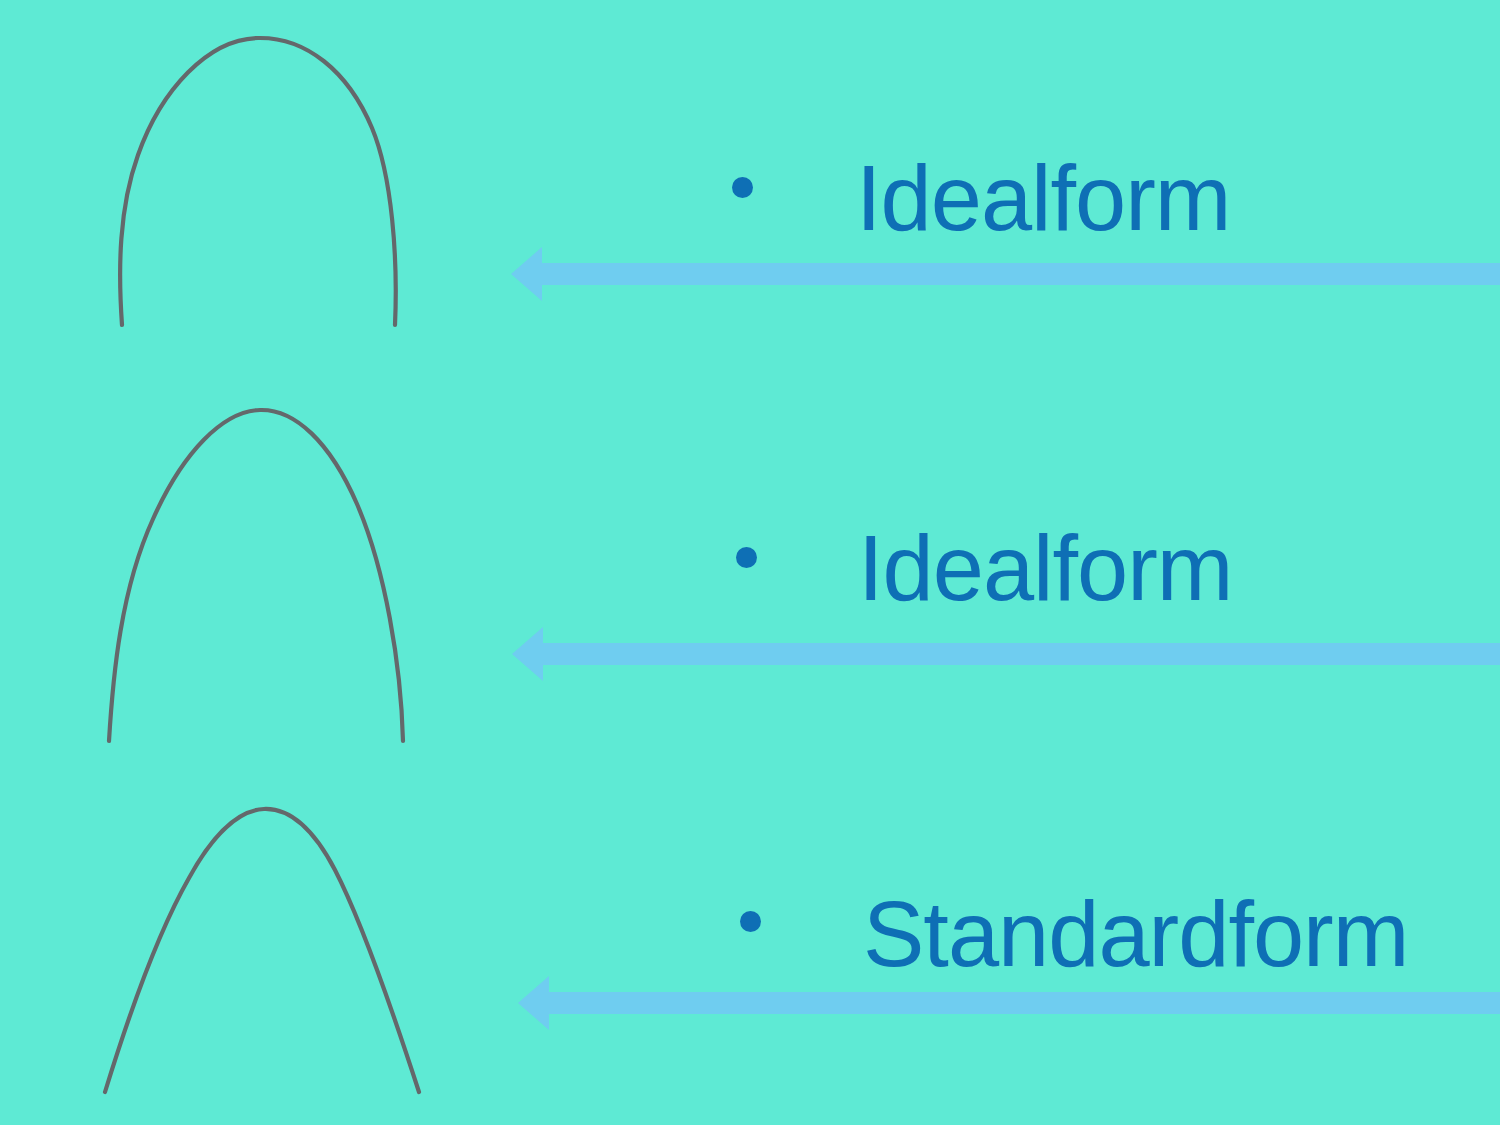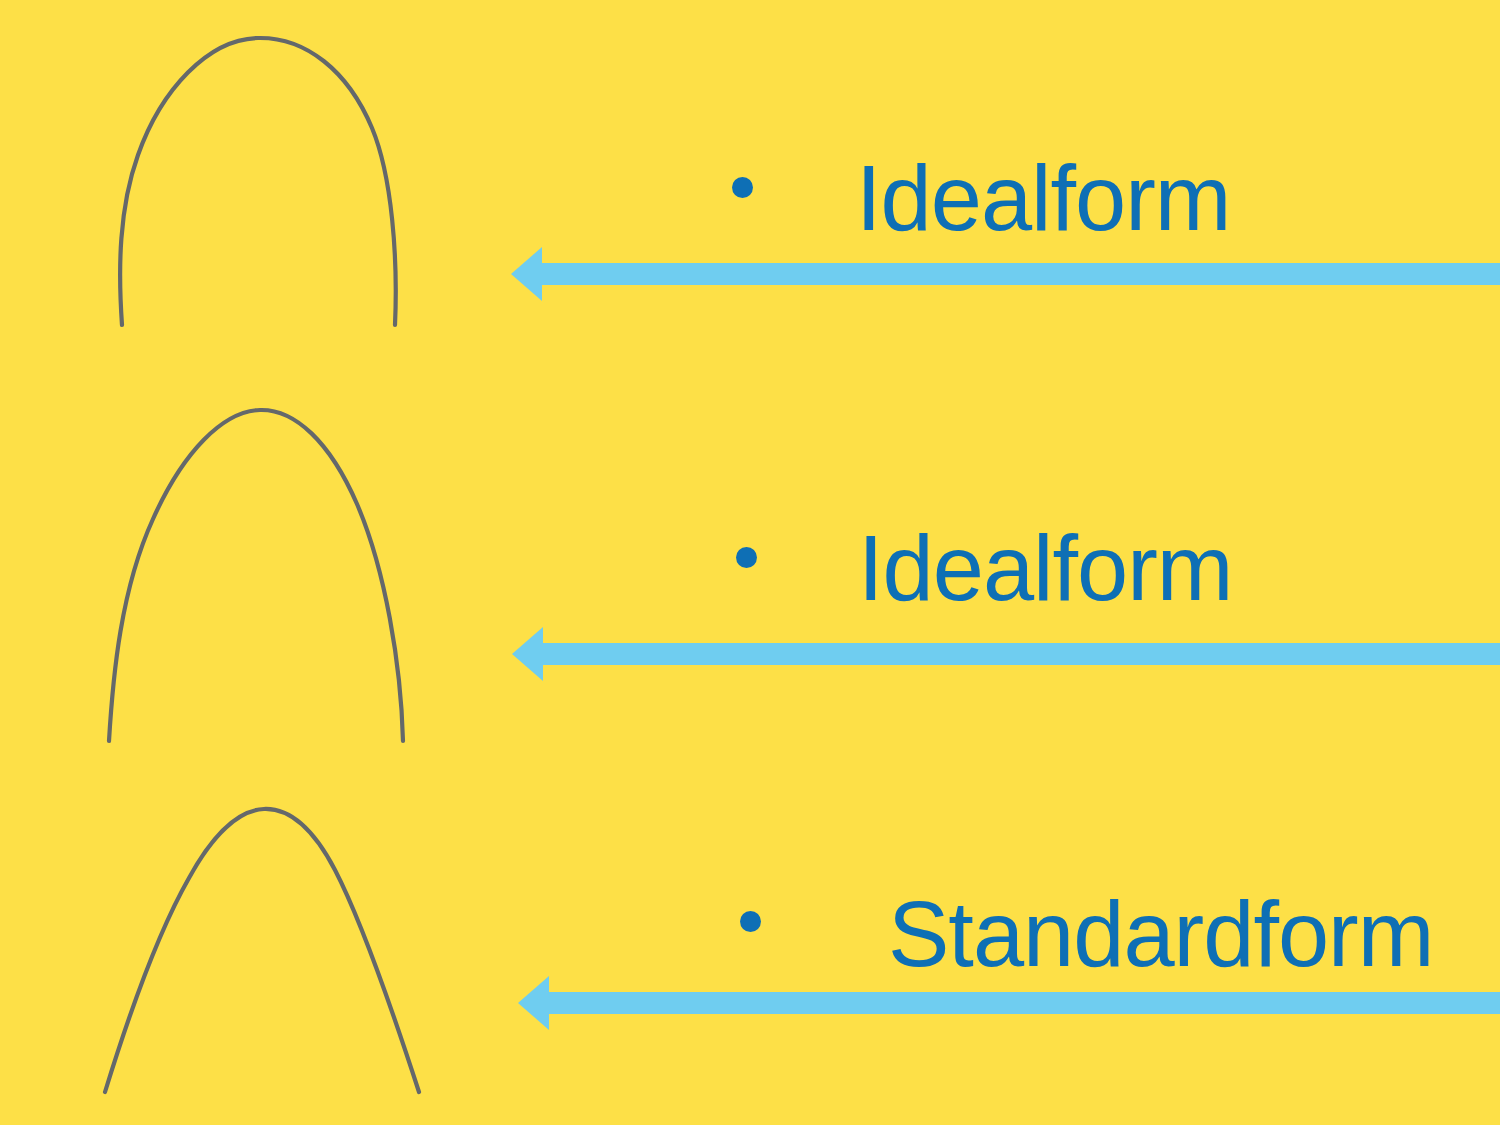--- a/index.html
+++ b/index.html
@@ -4,21 +4,21 @@
 <style>
   html, body {
     margin: 0;
     padding: 0;
     background: #ffffff;
   }
   .slide {
     position: relative;
     width: 1500px;
     height: 1125px;
-    background: #fde047;
+    background: #5eead4;
     overflow: hidden;
     font-family: "Liberation Sans", sans-serif;
   }
 
   
   .arch {
     position: absolute;
     overflow: visible;
   }
   .arch path {
@@ -47,21 +47,21 @@
   .label {
     position: absolute;
     font-size: 92px;
     line-height: 1;
     letter-spacing: -1px;
     color: var(--label-blue, #0E6FB5);
     white-space: nowrap;
   }
   .label-1 { left: 856px; top: 152px; }
   .label-2 { left: 858px; top: 522px; }
-  .label-3 { left: 888px; top: 888px; }
+  .label-3 { left: 863px; top: 888px; }
 
   
   .arrow {
     position: absolute;
     right: 0;
     display: flex;
     align-items: center;
     height: 54px;
   }
   .arrow-1 { left: 511px; top: 247px; }

